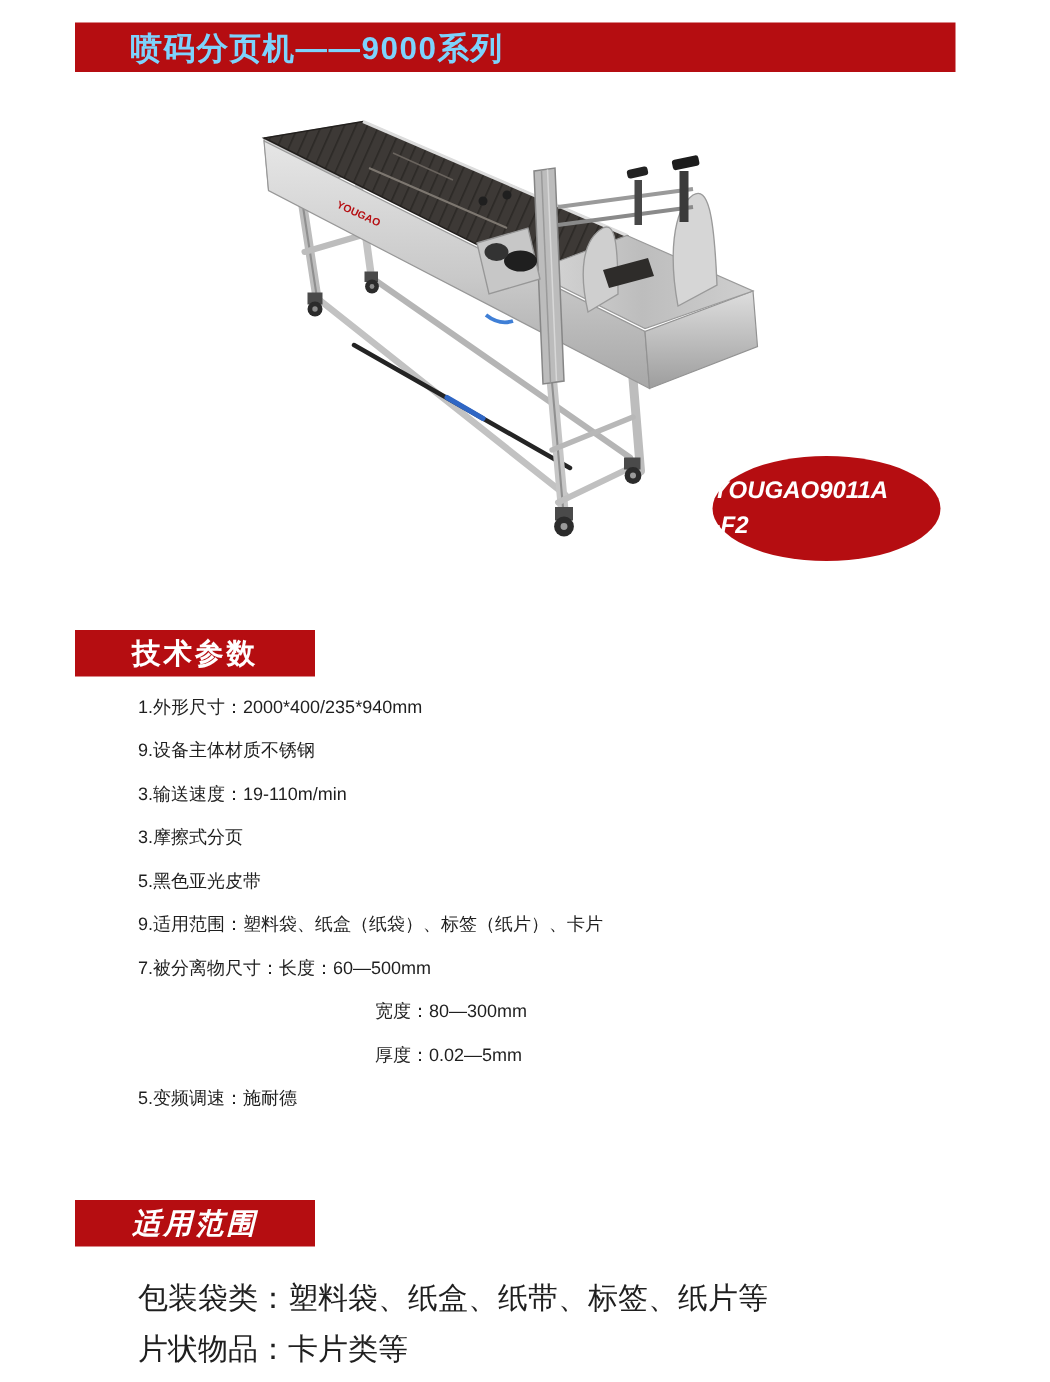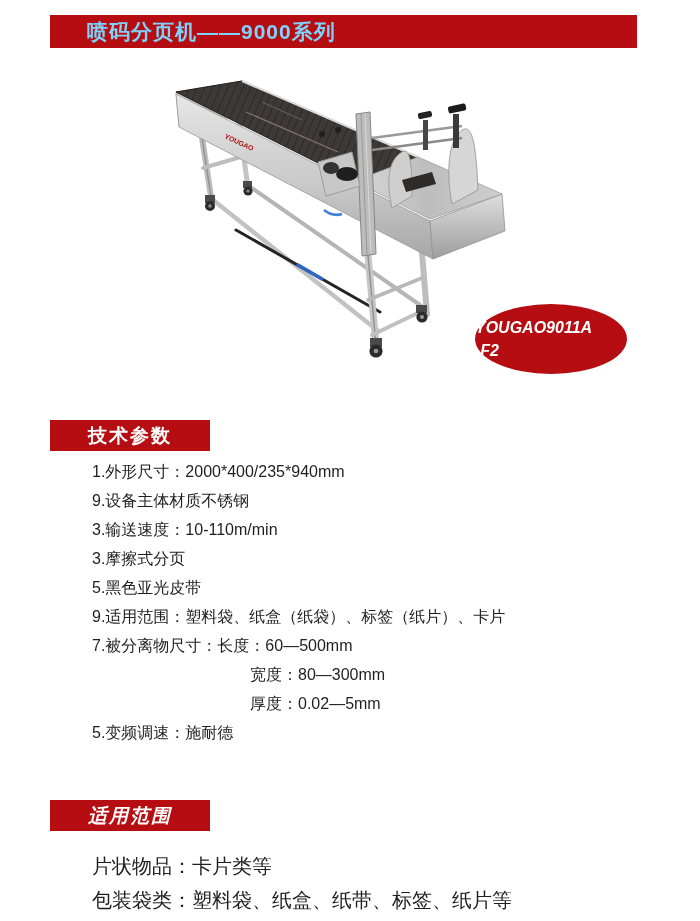--- a/index.html
+++ b/index.html
@@ -24,21 +24,21 @@
   }
   .section-bar {
     position:absolute; left:50px; width:160px; height:31px;
     background:var(--accent); color:#fff; font-weight:bold; font-size:19px;
     display:flex; align-items:center; justify-content:center; letter-spacing:2px;
   }
   #tech-bar { top:420px; }
   #scope-bar { top:800px;font-style:italic; }
   .spec-list {
     position:absolute; left:92px; top:457px; width:560px;
-    font-size:16px; line-height:29px; color:var(--text);
+    font-size:12px; line-height:29px; color:var(--text);
   }
   .spec-line.indent { padding-left:158px; }
   .scope-list {
     position:absolute; left:92px; top:849px; width:560px;
     font-size:20px; line-height:34px; color:var(--text);
   }
   svg text { font-family:"Liberation Sans","DejaVu Sans",sans-serif; }
 </style>
 </head>
 <body>
@@ -150,32 +150,32 @@
     <span>-F2</span>
   </div>
 
   <div class="section-bar" id="tech-bar">
     <span>技术参数</span>
   </div>
 
   <div class="spec-list">
     <div class="spec-line">1.外形尺寸：2000*400/235*940mm</div>
     <div class="spec-line">9.设备主体材质不锈钢</div>
-    <div class="spec-line">3.输送速度：10-110m/min</div>
+    <div class="spec-line">3.输送速度：19-110m/min</div>
     <div class="spec-line">3.摩擦式分页</div>
     <div class="spec-line">5.黑色亚光皮带</div>
     <div class="spec-line">9.适用范围：塑料袋、纸盒（纸袋）、标签（纸片）、卡片</div>
     <div class="spec-line">7.被分离物尺寸：长度：60—500mm</div>
     <div class="spec-line indent">宽度：80—300mm</div>
     <div class="spec-line indent">厚度：0.02—5mm</div>
     <div class="spec-line">5.变频调速：施耐德</div>
   </div>
 
   <div class="section-bar" id="scope-bar">
     <span>适用范围</span>
   </div>
 
   <div class="scope-list">
+    <div class="scope-line">包装袋类：塑料袋、纸盒、纸带、标签、纸片等</div>
     <div class="scope-line">片状物品：卡片类等</div>
-    <div class="scope-line">包装袋类：塑料袋、纸盒、纸带、标签、纸片等</div>
   </div>
 
 </div>
 
 </body></html>

